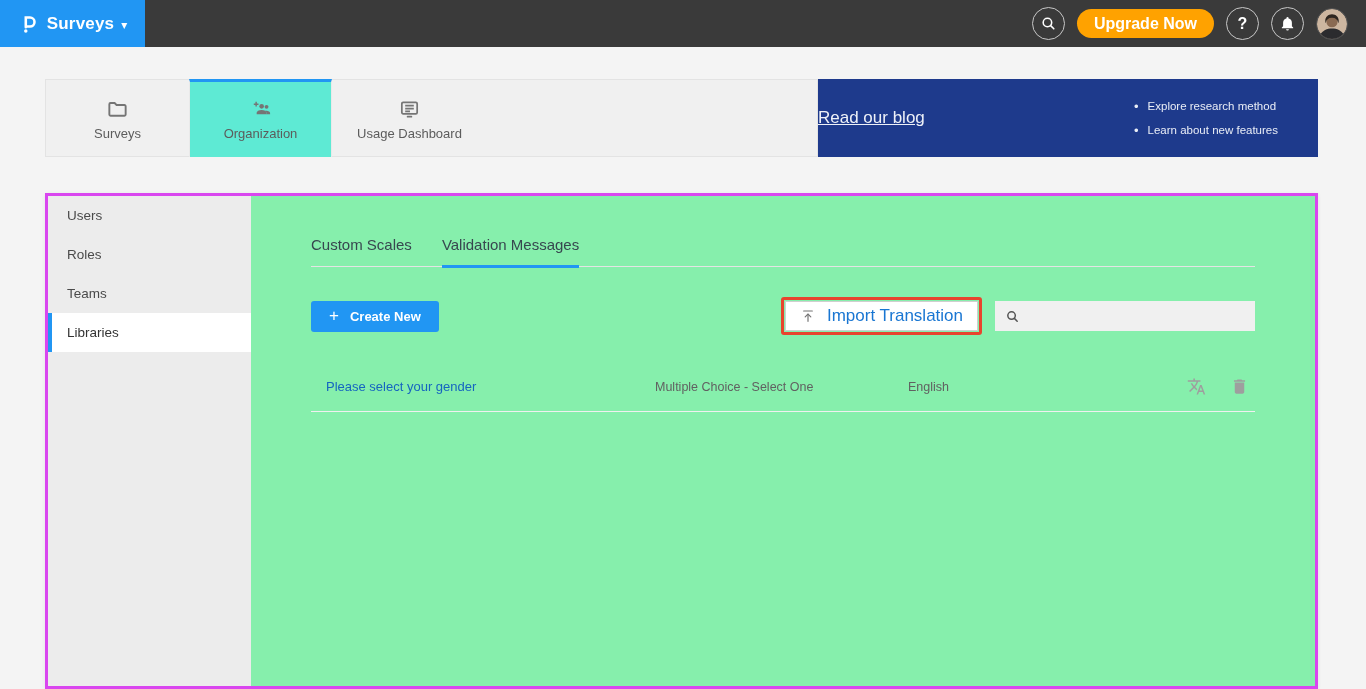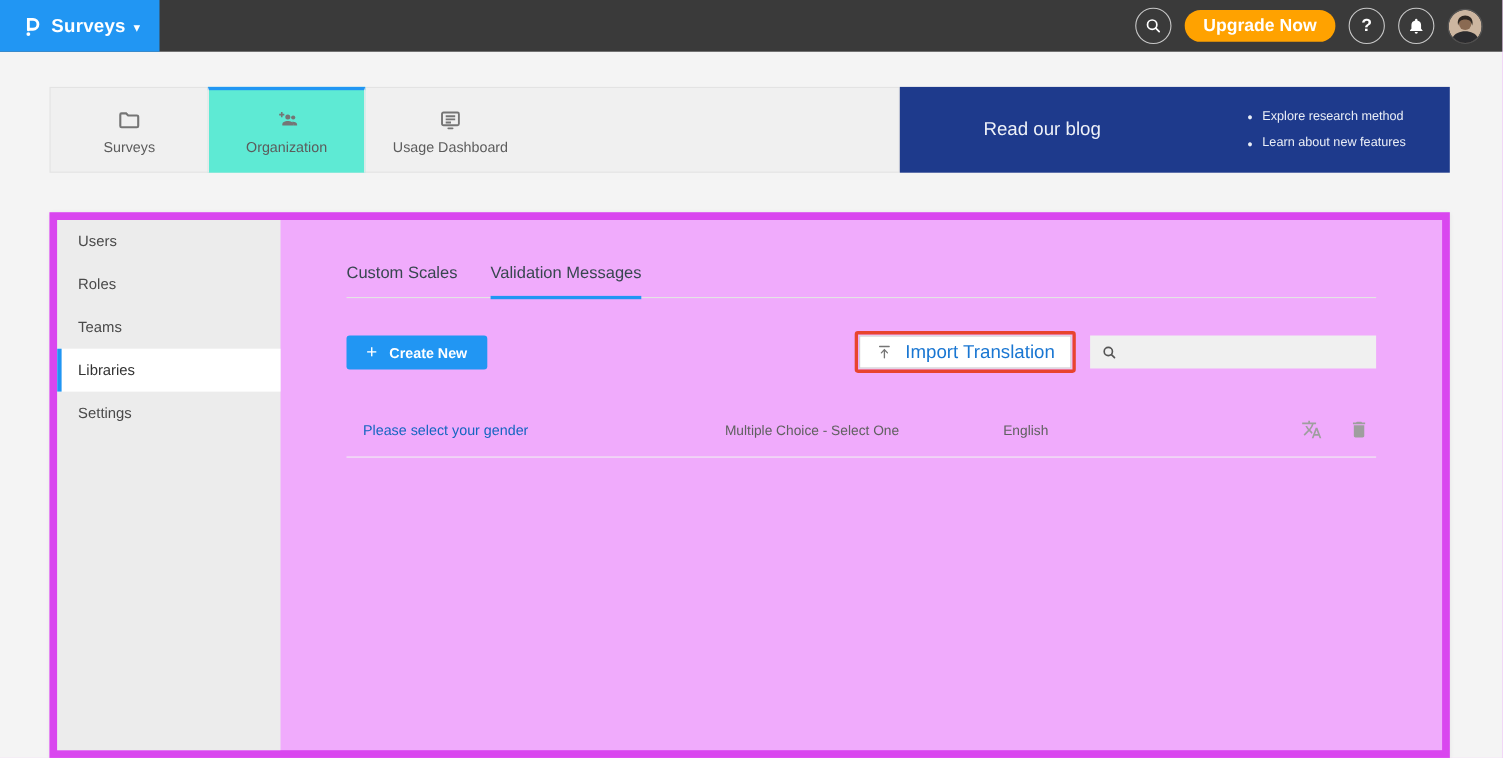--- a/index.html
+++ b/index.html
@@ -20,27 +20,27 @@
   .avatar svg { width:100%; height:100%; display:block; }
 
   
   .band { margin:32px 48px 0 45px; height:78px; display:flex; }
   .band-tabs { flex:1; background:#f0f0f0; border:1px solid #e3e3e3; display:flex; }
   .band-tab { width:143px; display:flex; flex-direction:column; align-items:center; justify-content:center; gap:5px; color:#5c5c5c; font-size:13px; cursor:pointer; padding-top:3px; }
   .band-tab.wide { width:155px; }
   .band-tab.active { background:#5eead4; border-top:3px solid #2196f3; padding-top:0; margin:-1px 0 -1px; border-left:1px solid #e9e9e9; border-right:1px solid #e9e9e9; }
   .band-tab svg { width:23px; height:23px; }
   .banner { width:500px; background:#1e3a8c; color:#fff; display:flex; align-items:center; }
-  .banner-title { font-size:17px; margin-left:76px; color:#eef1f8; font-weight:500; }
+  .banner-title { font-size:17px; color:#eef1f8; font-weight:500;text-decoration:underline; }
   .banner-bullets { margin-left:auto; margin-right:40px; display:flex; flex-direction:column; gap:9px; }
   .banner-bullet { font-size:11.5px; color:#e9edf6; display:flex; align-items:center; }
   .banner-bullet::before { content:"•"; margin-right:9px; font-size:13px; }
 
   
-  .main { margin:36px 48px 0 45px; height:496px; background:#f0abfc; display:flex; border:7px solid #d946ef; box-shadow:0 1px 4px rgba(0,0,0,.07); }
+  .main { margin:36px 48px 0 45px; height:496px; background:#86efac; display:flex; border:3px solid #d946ef; box-shadow:0 1px 4px rgba(0,0,0,.07); }
   .sidebar { width:203px; background:#ececec; flex-shrink:0; }
   .side-item { height:39px; display:flex; align-items:center; padding-left:15px; border-left:4px solid transparent; font-size:13.5px; color:#4a4a4a; cursor:pointer; }
   .side-item.active { background:#fff; border-left-color:#2196f3; color:#333; }
 
   .content { flex:1; padding:0 60px; }
   .tabs { display:flex; gap:30px; padding-top:40px; border-bottom:1px solid #e4e4e4; }
   .tab { font-size:15px; font-weight:500; color:#37474f; padding-bottom:13px; cursor:pointer; position:relative; }
   .tab.active::after { content:""; position:absolute; left:0; right:0; bottom:-2px; height:3px; background:#2196f3; }
 
   .toolbar { display:flex; align-items:center; margin-top:30px; }
@@ -137,21 +137,20 @@
   </div>
 </div>
 
 <div class="main">
 
   <div class="sidebar">
     <div class="side-item">Users</div>
     <div class="side-item">Roles</div>
     <div class="side-item">Teams</div>
     <div class="side-item active">Libraries</div>
-    <div class="side-item">Settings</div>
   </div>
 
   <div class="content">
 
     <div class="tabs">
       <div class="tab">Custom Scales</div>
       <div class="tab active">Validation Messages</div>
     </div>
 
     <div class="toolbar">

